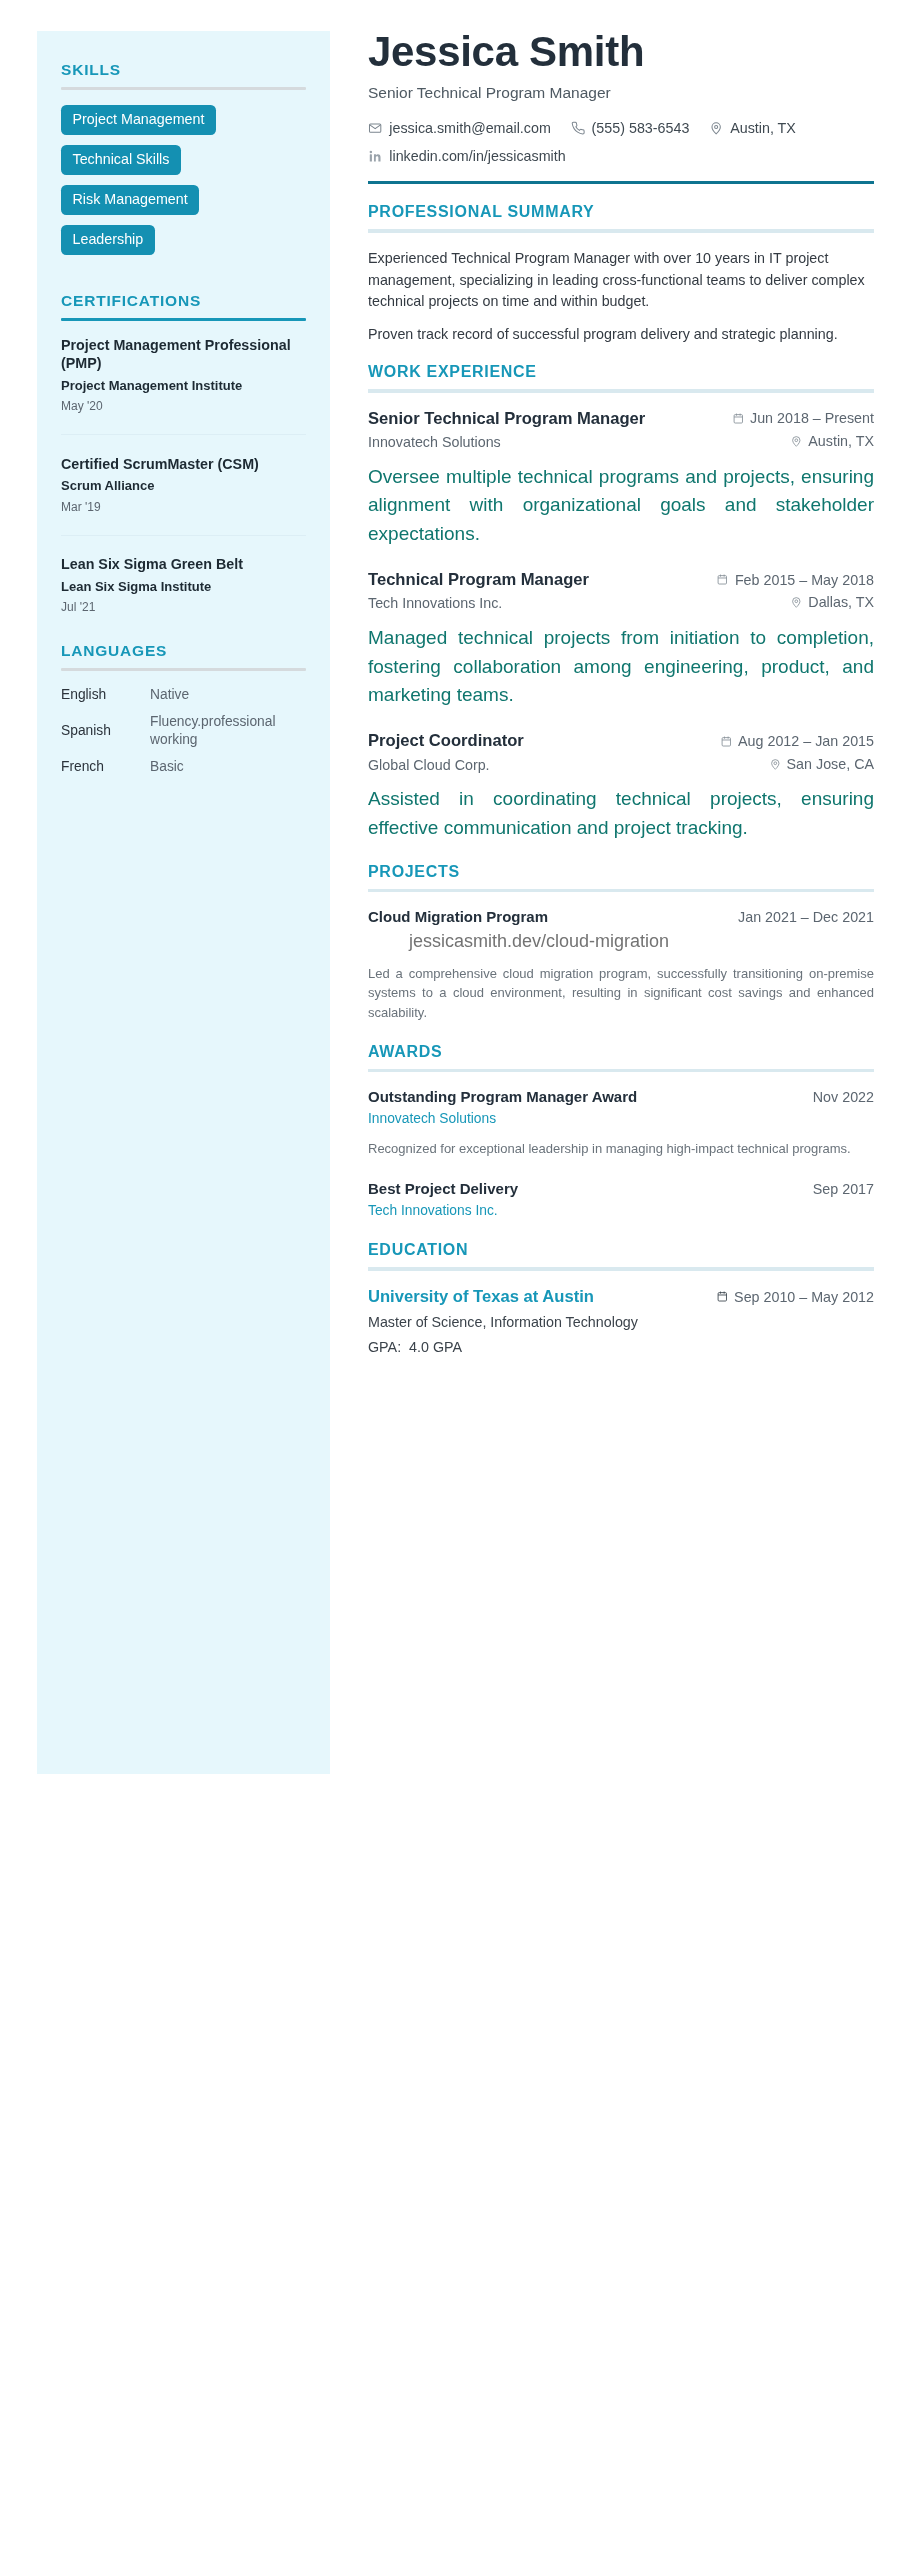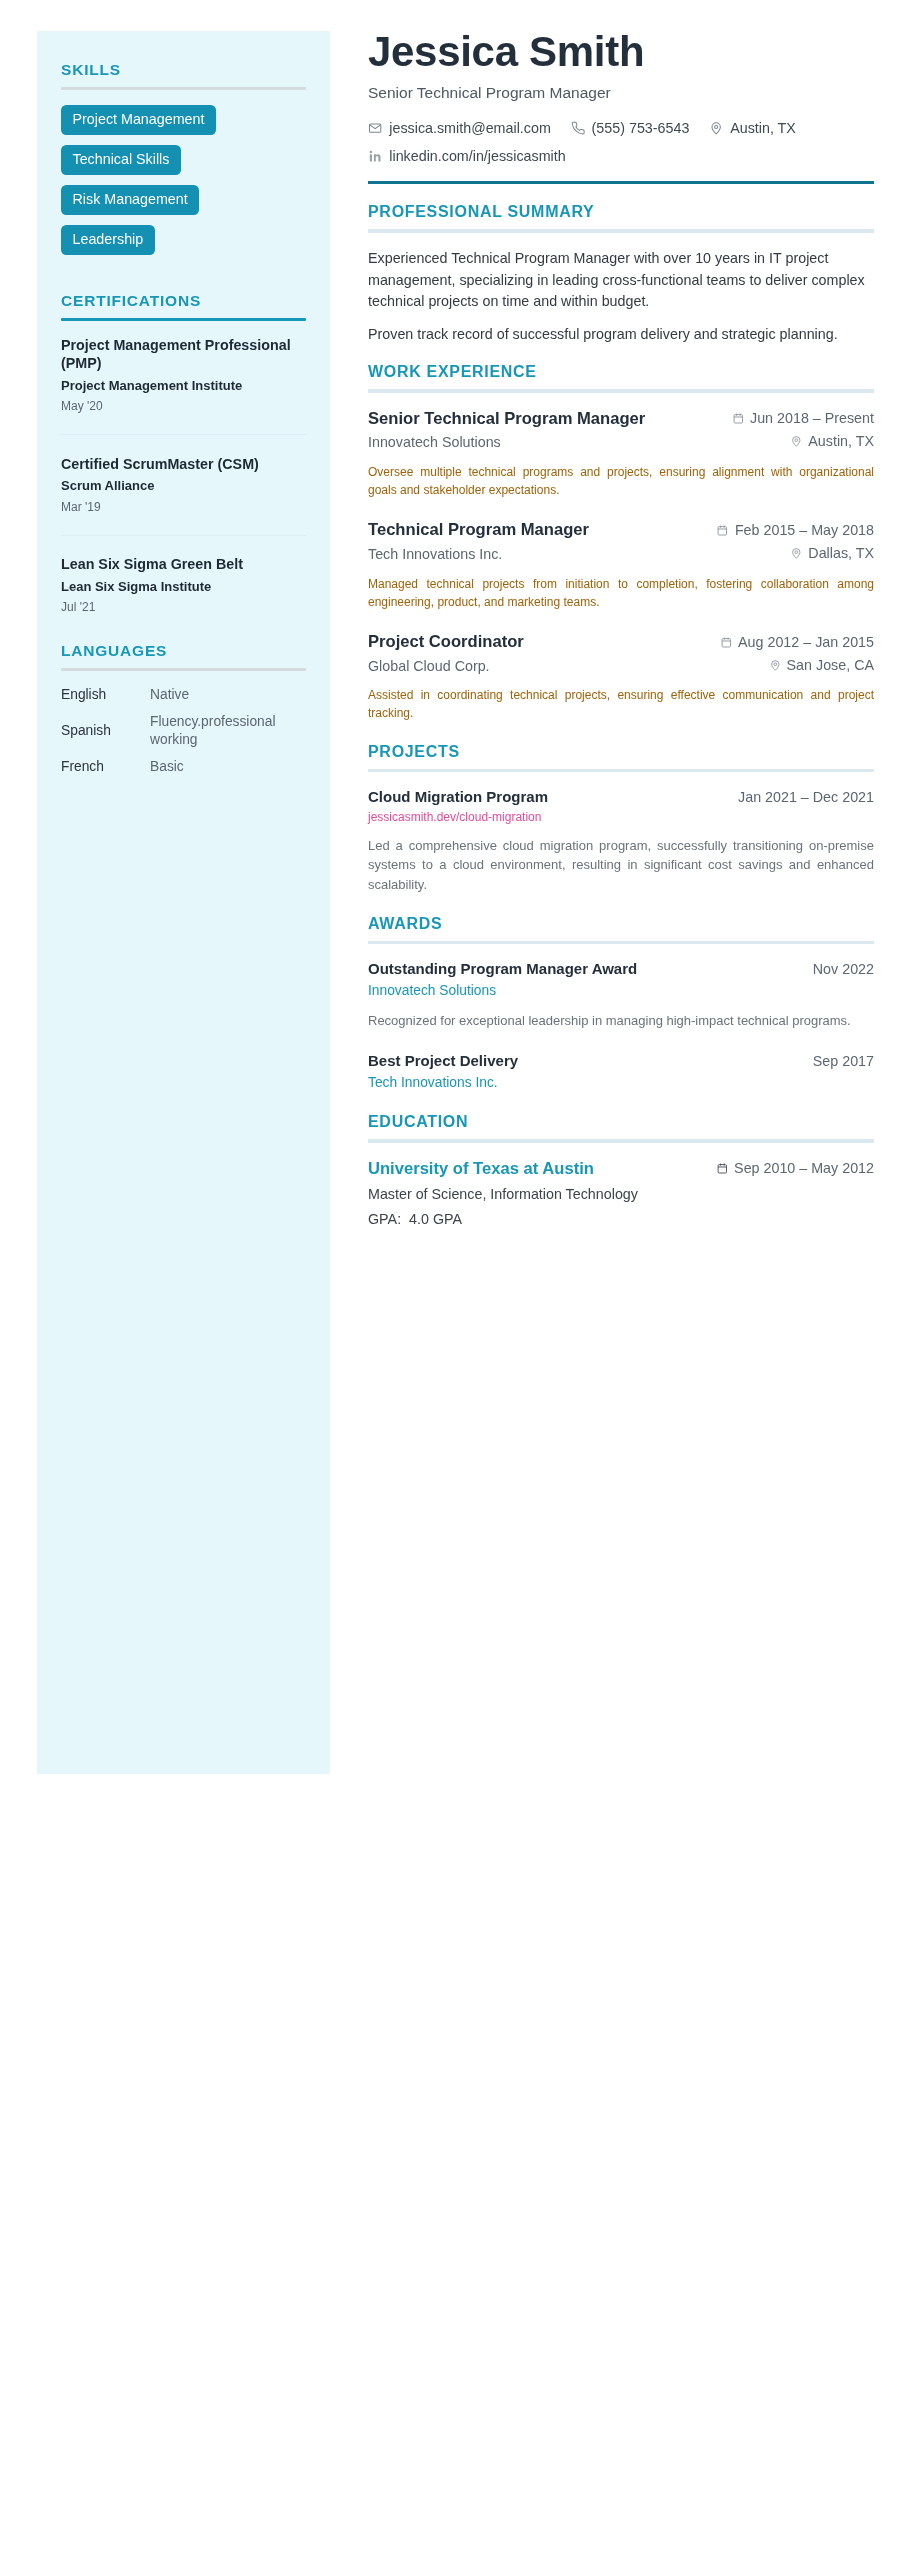--- a/index.html
+++ b/index.html
@@ -240,33 +240,34 @@
   .entry-loc .ico {
     display: inline-flex;
     width: 13px;
     height: 13px;
     margin-right: 5.2px;
     flex: 0 0 13px;
     align-items: center;
     justify-content: center;
   }
   .entry-desc {
-    font-size: 12px;
+    font-size: 19px;
     line-height: 1.5;
-    color: #a16207;
+    color: #0f766e;
     margin-top: 10.3px;
     text-align: justify;
     hyphens: auto;
   }
   .entry-desc.grey { color: #6a737b; font-size: 13px; }
   .entry-link {
-    font-size: 12px;
-    color: #ec4899;
+    font-size: 18px;
+    color: #737373;
     margin-top: 2.3px;
     line-height: 1.35;
+    margin-left: 41px;
   }
   .entry-gpa {
     font-size: 14.3px;
     color: #3b434b;
     margin-top: 4.6px;
     line-height: 1.4;
   }
   .entry-degree {
     font-size: 14.3px;
     color: #3b434b;
@@ -386,21 +387,21 @@
           </span>
           <span>jessica.smith@email.com</span>
         </span>
 
         <span class="contact-item">
           <span class="ico">
             <svg width="14.3" height="14.3" viewBox="0 0 24 24" fill="none" stroke="#7b858e" stroke-width="1.7" stroke-linecap="round" stroke-linejoin="round">
               <path d="M22 16.9v3a2 2 0 0 1-2.2 2 19.8 19.8 0 0 1-8.6-3.1 19.5 19.5 0 0 1-6-6A19.8 19.8 0 0 1 2.1 4.2 2 2 0 0 1 4.1 2h3a2 2 0 0 1 2 1.7c.1 1 .4 1.9.7 2.8a2 2 0 0 1-.5 2.1L8.1 9.8a16 16 0 0 0 6 6l1.2-1.2a2 2 0 0 1 2.1-.5c.9.3 1.8.6 2.8.7a2 2 0 0 1 1.8 2.1z"></path>
             </svg>
           </span>
-          <span>(555) 753-6543</span>
+          <span>(555) 583-6543</span>
         </span>
 
         <span class="contact-item">
           <span class="ico">
             <svg width="14.3" height="14.3" viewBox="0 0 24 24" fill="none" stroke="#7b858e" stroke-width="1.7">
               <path d="M12 21.5s7-6.4 7-11.4A7 7 0 0 0 5 10.1c0 5 7 11.4 7 11.4z"></path>
               <circle cx="12" cy="10" r="2.6"></circle>
             </svg>
           </span>
           <span>Austin, TX</span>

